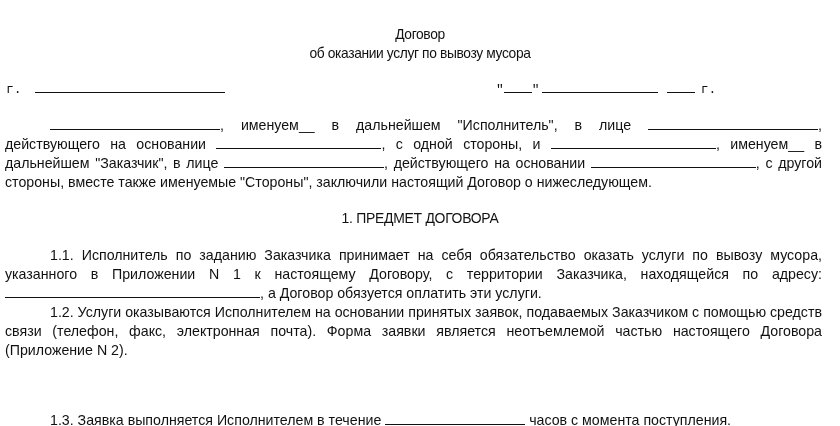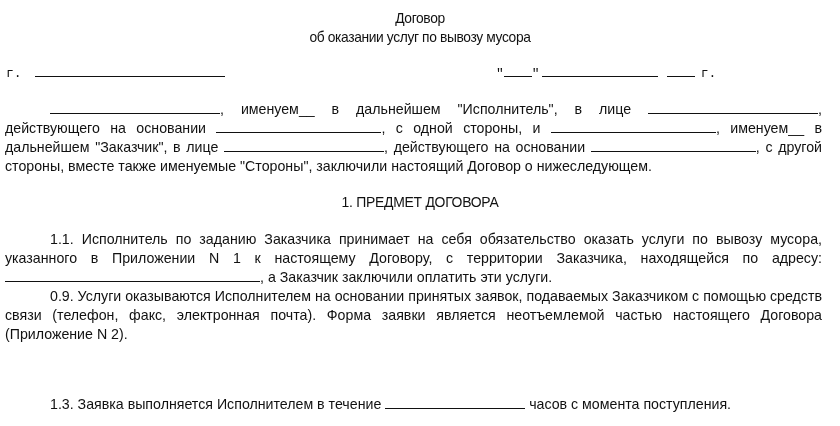--- a/index.html
+++ b/index.html
@@ -10,21 +10,21 @@
   body {
     width: 840px;
     height: 426px;
     position: relative;
     overflow: hidden;
     color: #111111;
   }
   .doc {
     position: absolute;
     left: 0;
-    top: 0;
+    top: 16px;
     width: 840px;
     height: 340px;
   }
   .title-block {
     position: absolute;
     top: 8px;
     left: 0;
     width: 840px;
     text-align: center;
     font-family: "Liberation Sans", sans-serif;
@@ -146,21 +146,21 @@
     </div>
   </div>
 
   <div class="body-text" id="parties">
     <p><span class="u" style="width:170px"></span><span>, именуем__ в дальнейшем "Исполнитель", в лице </span><span class="u" style="width:170px"></span><span>, действующего на основании </span><span class="u" style="width:165px"></span><span>, с одной стороны, и </span><span class="u" style="width:165px"></span><span>, именуем__ в дальнейшем "Заказчик", в лице </span><span class="u" style="width:160px"></span><span>, действующего на основании </span><span class="u" style="width:165px"></span><span>, с другой стороны, вместе также именуемые "Стороны", заключили настоящий Договор о нижеследующем.</span></p>
   </div>
 
   <div class="section-heading">1. ПРЕДМЕТ ДОГОВОРА</div>
 
   <div class="body-text" id="subject">
-    <p><span>1.1. Исполнитель по заданию Заказчика принимает на себя обязательство оказать услуги по вывозу мусора, указанного в Приложении N 1 к настоящему Договору, с территории Заказчика, находящейся по адресу: </span><span class="u" style="width:255px"></span><span>, а Заказчик заключили оплатить эти услуги.</span></p>
-    <p>0.9. Услуги оказываются Исполнителем на основании принятых заявок, подаваемых Заказчиком с помощью средств связи (телефон, факс, электронная почта). Форма заявки является неотъемлемой частью настоящего Договора (Приложение N 2).</p>
+    <p><span>1.1. Исполнитель по заданию Заказчика принимает на себя обязательство оказать услуги по вывозу мусора, указанного в Приложении N 1 к настоящему Договору, с территории Заказчика, находящейся по адресу: </span><span class="u" style="width:255px"></span><span>, а Договор обязуется оплатить эти услуги.</span></p>
+    <p>1.2. Услуги оказываются Исполнителем на основании принятых заявок, подаваемых Заказчиком с помощью средств связи (телефон, факс, электронная почта). Форма заявки является неотъемлемой частью настоящего Договора (Приложение N 2).</p>
   </div>
 
   <div class="body-text" id="clause-13">
     <p><span>1.3. Заявка выполняется Исполнителем в течение </span><span class="u" style="width:140px"></span><span> часов с момента поступления.</span></p>
   </div>
 
 </div>
 
 </body></html>

